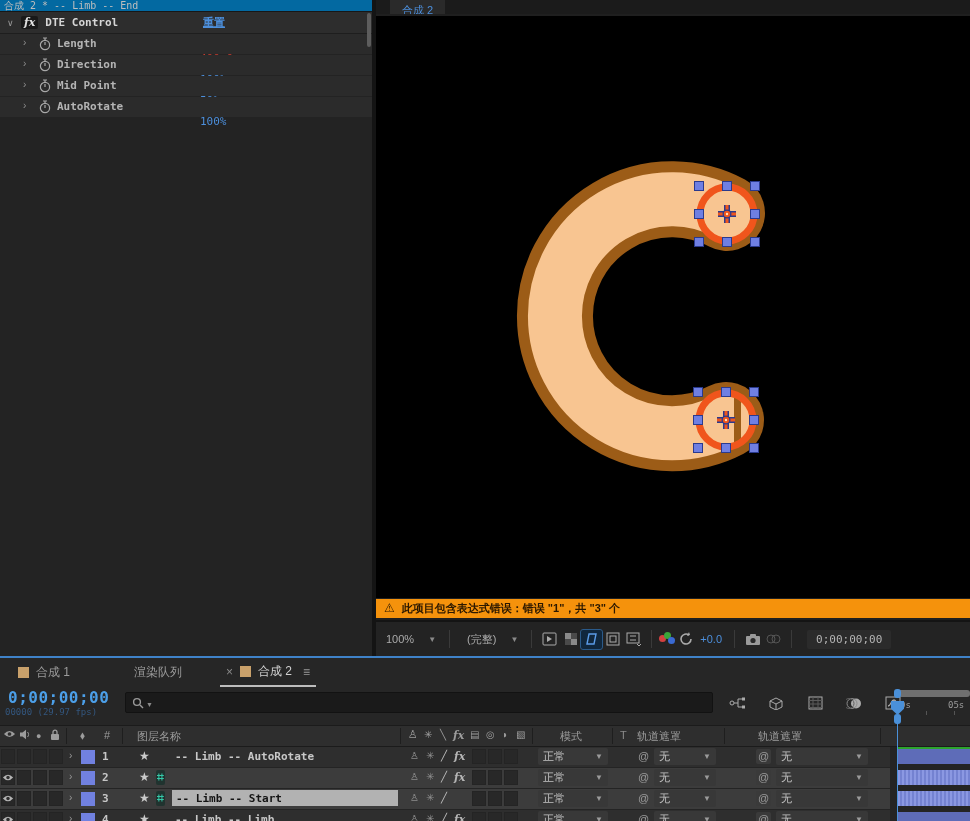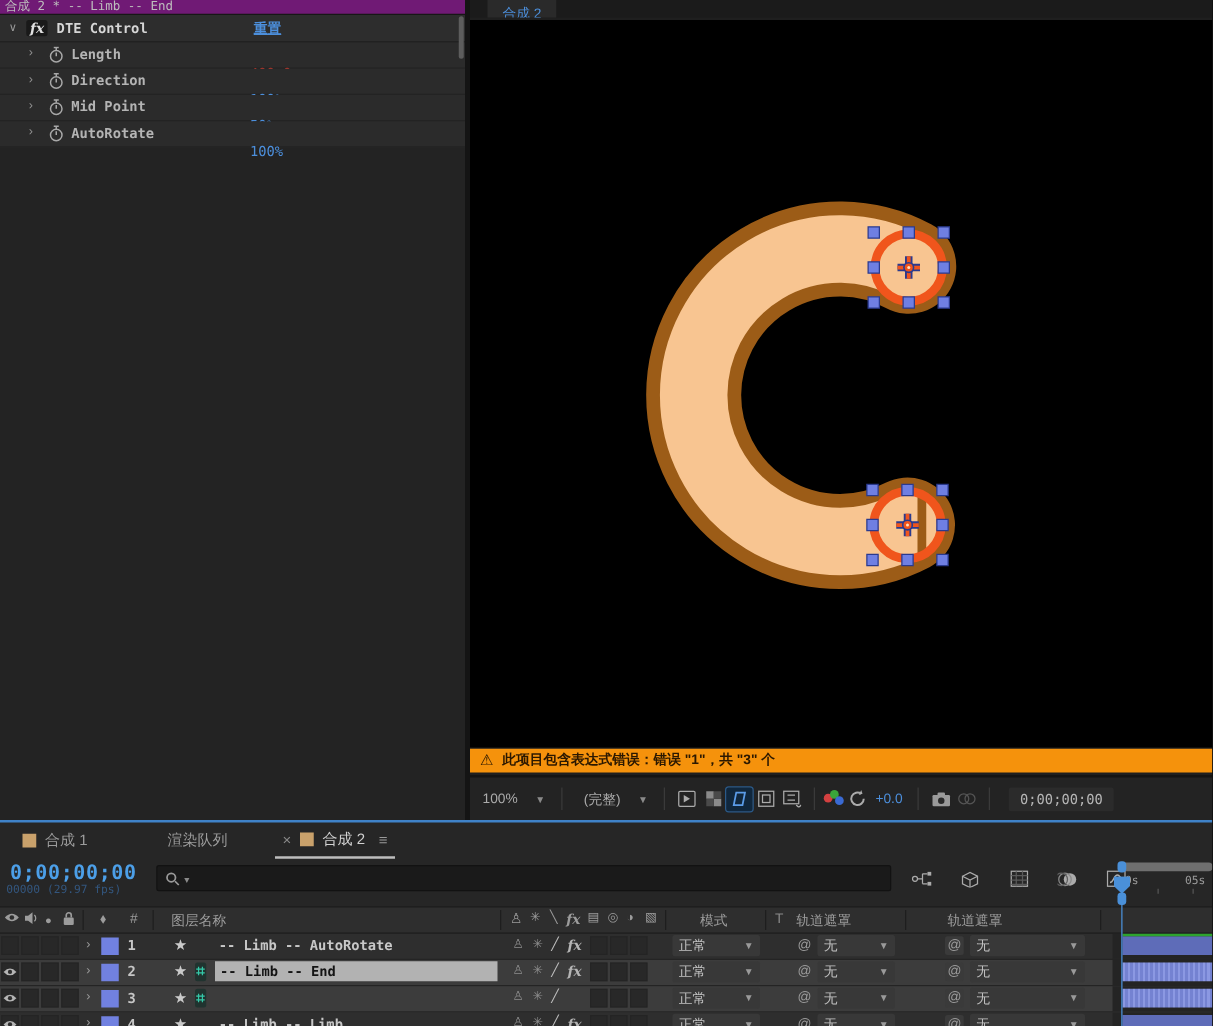--- a/index.html
+++ b/index.html
@@ -1,21 +1,21 @@
 <!DOCTYPE html>
 <html style="--accent_blue: #4C8FDC; --error_red: #C23A2E; --warning_orange: #F5920C; --label_blue: #7181E0; --tan: #F8C591; --brown: #9C5C17; --ring_orange: #F0551C; --handle_blue: #6F7FE2; --handle_dark: #2A3A8E; --bar_blue: #5E6CB8; --bar_selected: #7B8ADE; --green: #2DA32D;"><head>
 <meta charset="utf-8">
 <style>
   html,body{margin:0;padding:0;background:#111;}
   .app{position:relative;width:970px;height:821px;background:#161616;overflow:hidden;
        font-family:"Liberation Sans","DejaVu Sans",sans-serif;-webkit-font-smoothing:antialiased;}
 
   
   .ecp{position:absolute;left:0;top:0;width:372px;height:656px;background:#232323;}
-  .ecp-tab{height:11px;overflow:hidden;background:#701a75;border-bottom:1px solid #171717;
+  .ecp-tab{height:11px;overflow:hidden;background:#0369a1;border-bottom:1px solid #171717;
            color:#bdbdbd;font-size:10px;line-height:11px;padding-left:4px;white-space:nowrap;
            font-family:"DejaVu Sans Mono",monospace;}
   .fx-header{position:relative;height:21px;background:#2d2d2d;border-bottom:1px solid #1e1e1e;
              display:flex;align-items:center;}
   .fx-header .caret{color:#9a9a9a;font-size:9px;margin-left:7px;width:12px;}
   .fx-badge{font-style:italic;font-weight:bold;color:#e0e0e0;background:#191919;border-radius:2px;
             padding:0 3px;font-size:11px;font-family:"DejaVu Serif",serif;margin-left:2px;}
   .fx-name{color:#d6d6d6;font-weight:bold;font-size:11px;margin-left:7px;
            font-family:"DejaVu Sans Mono",monospace;}
   .fx-reset{position:absolute;left:203px;color:var(--accent_blue);font-size:11px;
@@ -512,21 +512,20 @@
             </svg>
     </span>
     <span class="cell c-audio"></span>
     <span class="cell c-solo"></span>
     <span class="cell c-lock"></span>
     <span class="expander">›</span>
     <span class="label-chip"></span>
     <span class="lnum">2</span>
     <span class="lstar">★</span>
     <span class="lhash" style="display: inline-block;">⌗</span>
-    <span class="lname">-- Limb -- End</span>
     <span class="sw sw-shy">♙</span>
     <span class="sw sw-fb">✳</span>
     <span class="sw sw-q">╱</span>
     <span class="sw sw-fx" style="display: inline;">fx</span>
     <span class="mini" style="left:472px;"></span>
     <span class="mini" style="left:488px;"></span>
     <span class="mini" style="left:504px;"></span>
     <span class="dd dd-mode">
             <span class="t">正常</span>
             <span class="c">▼</span>
@@ -552,20 +551,21 @@
             </svg>
     </span>
     <span class="cell c-audio"></span>
     <span class="cell c-solo"></span>
     <span class="cell c-lock"></span>
     <span class="expander">›</span>
     <span class="label-chip"></span>
     <span class="lnum">3</span>
     <span class="lstar">★</span>
     <span class="lhash" style="display: inline-block;">⌗</span>
+    <span class="lname">-- Limb -- Start</span>
     <span class="sw sw-shy">♙</span>
     <span class="sw sw-fb">✳</span>
     <span class="sw sw-q">╱</span>
 
     <span class="mini" style="left:472px;"></span>
     <span class="mini" style="left:488px;"></span>
     <span class="mini" style="left:504px;"></span>
     <span class="dd dd-mode">
             <span class="t">正常</span>
             <span class="c">▼</span>

